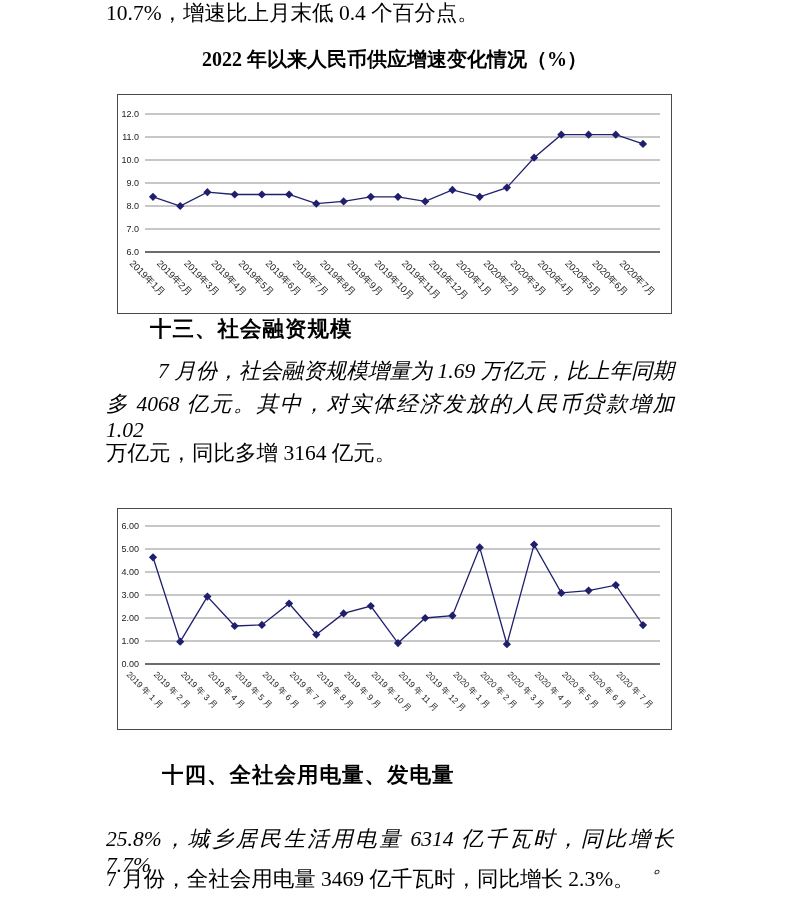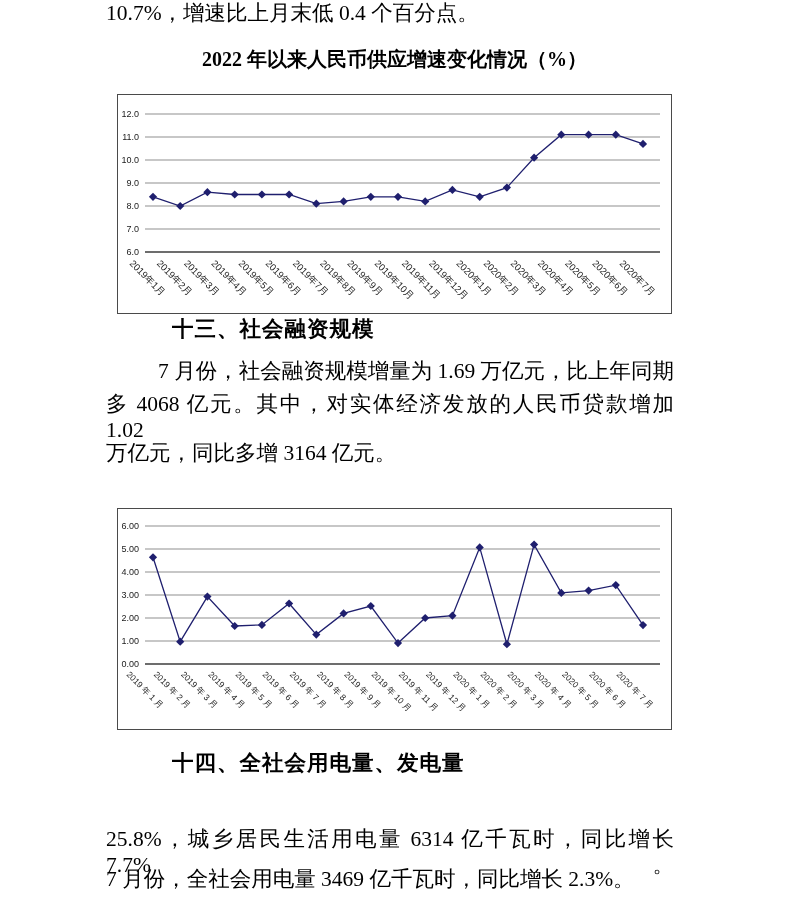--- a/index.html
+++ b/index.html
@@ -18,26 +18,27 @@
     width: 568px;
     font-size: 21.5px;
     line-height: 26px;
     white-space: nowrap;
   }
   .body-line.just {
     white-space: normal;
     text-align: justify;
     text-align-last: justify;
     text-justify: inter-character;
+    font-style: italic;
   }
   .indent { padding-left: 52px; }
   .indent.just { padding-left: 0; text-indent: 52px; }
   .section-heading {
     position: absolute;
-    left: 172px;
+    left: 150px;
     font-family: "Liberation Sans", "DejaVu Sans", sans-serif;
     font-weight: bold;
     font-size: 21.5px;
     letter-spacing: 1px;
     white-space: nowrap;
   }
   .chart-title {
     position: absolute;
     left: 118px;
     width: 553px;
@@ -183,18 +184,18 @@
         <text transform="translate(334.7,166) rotate(45)" font-size="8.5" fill="#1a1a1a" text-anchor="start">2020 年 1 月</text>
         <text transform="translate(361.9,166) rotate(45)" font-size="8.5" fill="#1a1a1a" text-anchor="start">2020 年 2 月</text>
         <text transform="translate(389.1,166) rotate(45)" font-size="8.5" fill="#1a1a1a" text-anchor="start">2020 年 3 月</text>
         <text transform="translate(416.3,166) rotate(45)" font-size="8.5" fill="#1a1a1a" text-anchor="start">2020 年 4 月</text>
         <text transform="translate(443.6,166) rotate(45)" font-size="8.5" fill="#1a1a1a" text-anchor="start">2020 年 5 月</text>
         <text transform="translate(470.8,166) rotate(45)" font-size="8.5" fill="#1a1a1a" text-anchor="start">2020 年 6 月</text>
         <text transform="translate(498.0,166) rotate(45)" font-size="8.5" fill="#1a1a1a" text-anchor="start">2020 年 7 月</text>
       </svg>
   </div>
 
-  <h3 class="section-heading" style="top:748px; margin:0;">十四、全社会用电量、发电量</h3>
+  <h3 class="section-heading" style="top:748px; margin:12px;">十四、全社会用电量、发电量</h3>
 
   <div class="body-line just" style="top:826px;">25.8%，城乡居民生活用电量 6314 亿千瓦时，同比增长 7.7%。</div>
   <div class="body-line" style="top:866px;">7 月份，全社会用电量 3469 亿千瓦时，同比增长 2.3%。</div>
 
 </div>
 
 </body></html>

